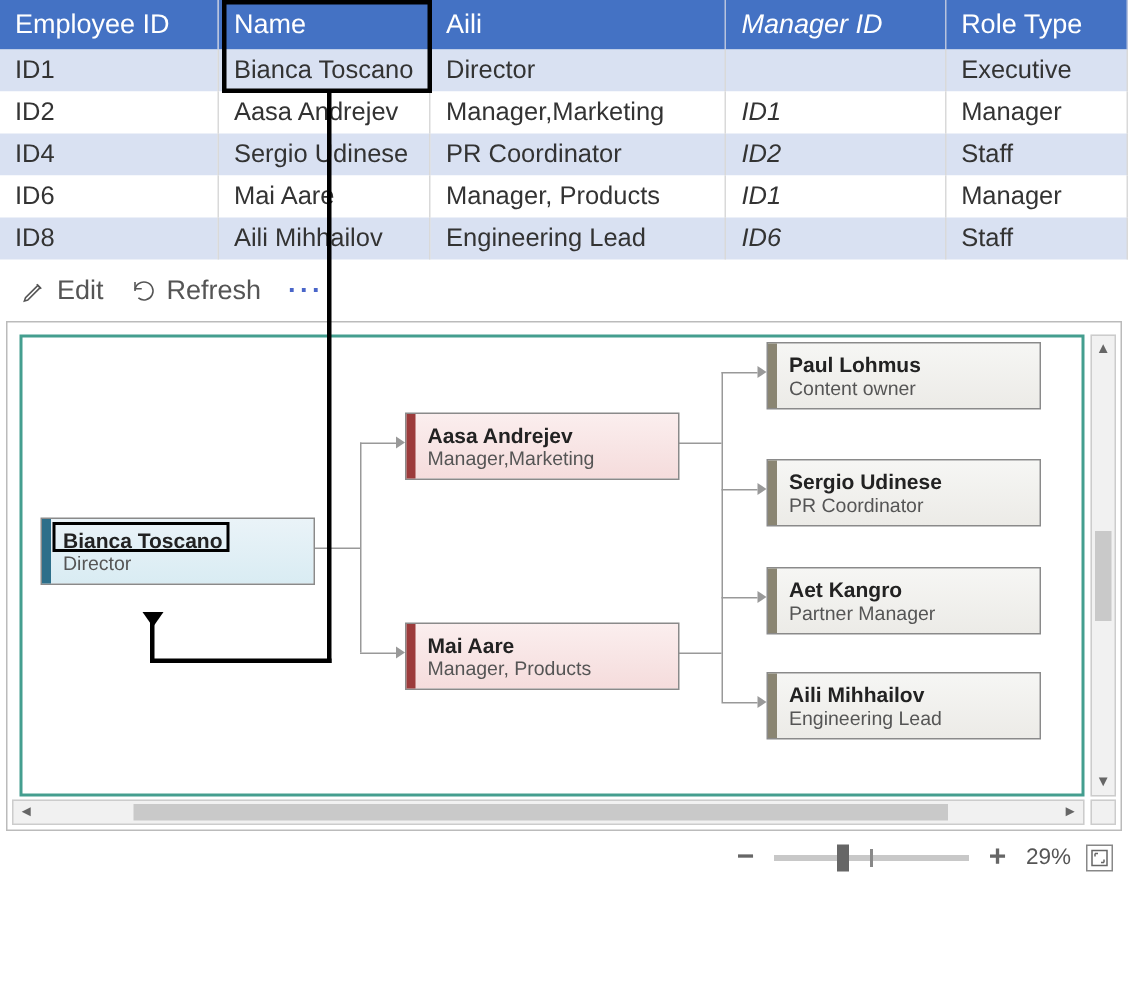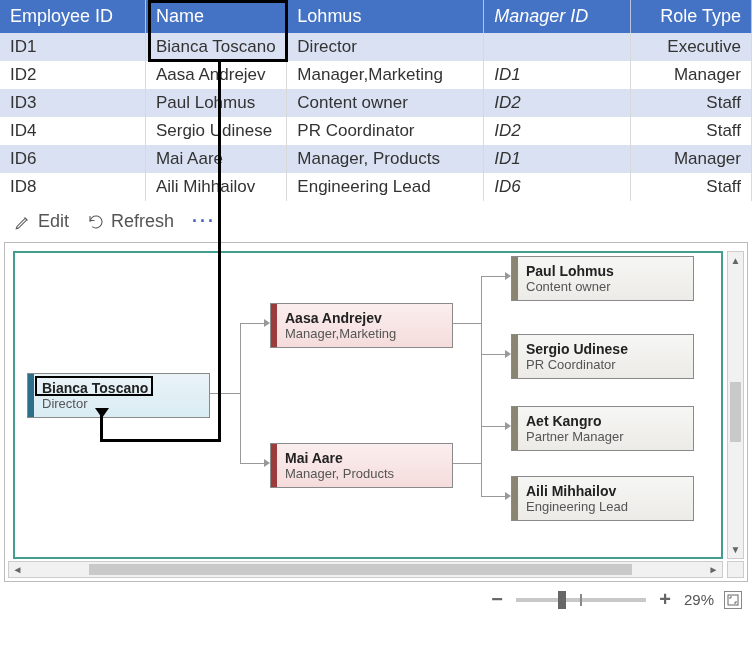--- a/index.html
+++ b/index.html
@@ -29,21 +29,21 @@
     font-size: 17px;
     color: #333;
     border-right: 1px solid #d9d9d9;
   }
   .data-table tbody tr:nth-child(odd) { background: #D9E1F2; }
   .data-table tbody tr:nth-child(even) { background: #fff; }
   .data-table th:nth-child(1), .data-table td:nth-child(1){width:144px;}
   .data-table th:nth-child(2), .data-table td:nth-child(2){width:140px;}
   .data-table th:nth-child(3), .data-table td:nth-child(3){width:195px;}
   .data-table th:nth-child(4), .data-table td:nth-child(4){width:145px;font-style:italic;}
-  .data-table th:nth-child(5), .data-table td:nth-child(5){width:120px;text-align:right;}
+  .data-table th:nth-child(5), .data-table td:nth-child(5){width:120px;}
 
   
   .name-highlight {
     position: absolute;
     border: 3px solid #000;
     top: 0px; left: 148px;
     width: 140px; height: 62px;
     pointer-events: none;
     z-index: 10;
   }
@@ -122,46 +122,39 @@
   .fitbtn{width:18px;height:18px;border:1px solid #888;display:flex;align-items:center;justify-content:center;font-size:11px;cursor:pointer;}
 </style>
 </head>
 <body>
 
 <table class="data-table">
   <thead>
     <tr>
       <th>Employee ID</th>
       <th>Name</th>
-      <th>Lohmus</th>
+      <th>Aili</th>
       <th>Manager ID</th>
       <th>Role Type</th>
     </tr>
   </thead>
   <tbody id="tbody">
       <tr>
         <td>ID1</td>
         <td>Bianca Toscano</td>
         <td>Director</td>
         <td></td>
         <td>Executive</td>
       </tr>
       <tr>
         <td>ID2</td>
         <td>Aasa Andrejev</td>
         <td>Manager,Marketing</td>
         <td>ID1</td>
         <td>Manager</td>
-      </tr>
-      <tr>
-        <td>ID3</td>
-        <td>Paul Lohmus</td>
-        <td>Content owner</td>
-        <td>ID2</td>
-        <td>Staff</td>
       </tr>
       <tr>
         <td>ID4</td>
         <td>Sergio Udinese</td>
         <td>PR Coordinator</td>
         <td>ID2</td>
         <td>Staff</td>
       </tr>
       <tr>
         <td>ID6</td>

